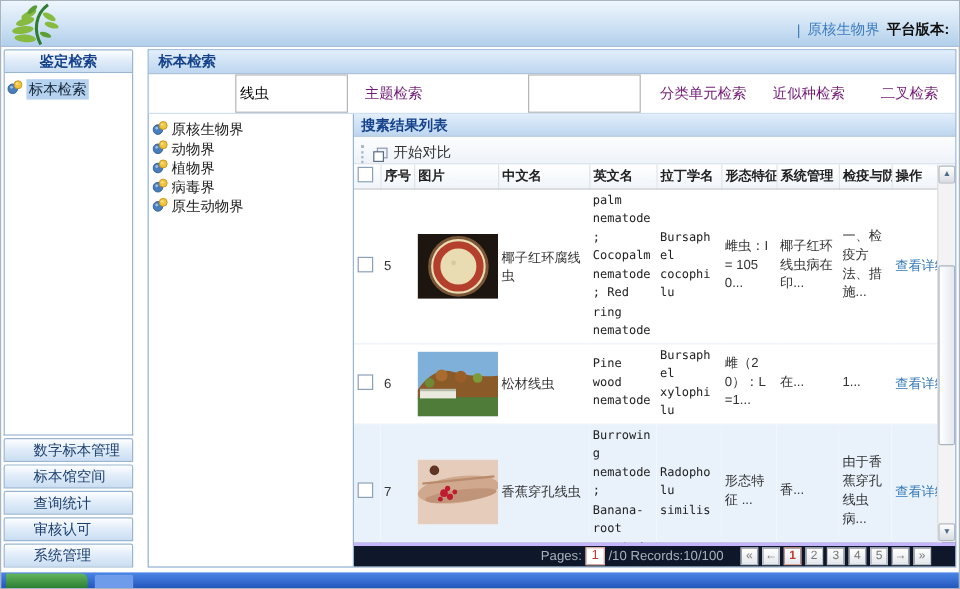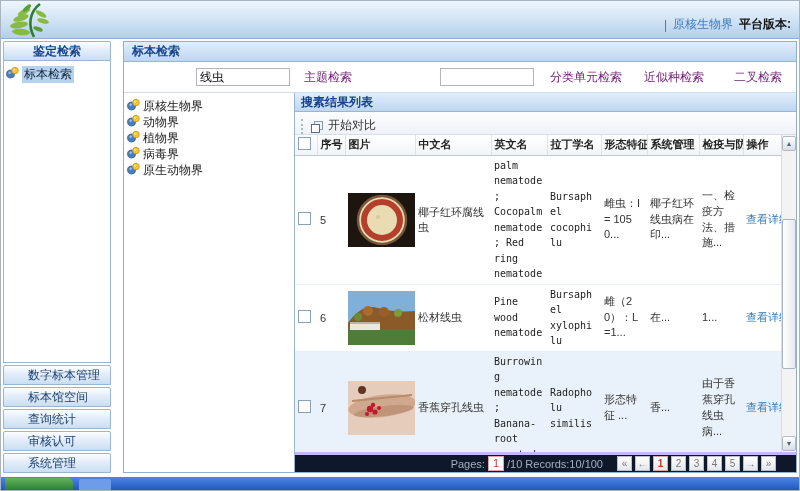--- a/index.html
+++ b/index.html
@@ -25,21 +25,21 @@
   .sidebar-body { flex:1 1 auto; border:1px solid #9ab5d2; border-top:none; background:#fff; padding:4px 2px; overflow:hidden; }
   .side-item { display:flex; align-items:center; gap:3px; height:18px; cursor:pointer; }
   .side-item .lbl { background:#b5d2f0; color:#123; padding:0 2px; }
 
   
   .main { position:absolute; top:40px; left:122px; right:2px; bottom:17px; border:1px solid #8fb0d4;
     display:flex; flex-direction:column; background:#fff; }
   .main-header { flex:0 0 20px; line-height:19px; font-weight:bold; color:#15428b; padding-left:8px;
     background:linear-gradient(#e2eefb,#bdd6ef); border-bottom:1px solid #9ab5d2; }
   .search-row { flex:0 0 31px; display:flex; align-items:center; border-bottom:1px solid #cfdff0; background:#fff; }
-  .search-row input { height:18px; width:94px; border:1px solid #b2b6ba; font-size:12px; padding:0 3px;
+  .search-row input { height:32px; width:94px; border:1px solid #b2b6ba; font-size:12px; padding:0 3px;
     font-family:"Liberation Sans","DejaVu Sans",sans-serif; }
   .kw-input { margin-left:72px; }
   .cls-input { margin-left:88px; }
   .s-link { color:#701a75; cursor:pointer; white-space:nowrap; }
   .lk1 { margin-left:14px; } .lk2 { margin-left:16px; } .lk3 { margin-left:22px; } .lk4 { margin-left:30px; }
 
   .content-row { flex:1 1 auto; display:flex; min-height:0; }
   .tree-panel { width:170px; flex:0 0 170px; padding:5px 2px 2px 3px; overflow:hidden; }
   .tree-item { display:flex; align-items:center; gap:3px; height:16px; color:#222; cursor:pointer; white-space:nowrap; }
 

